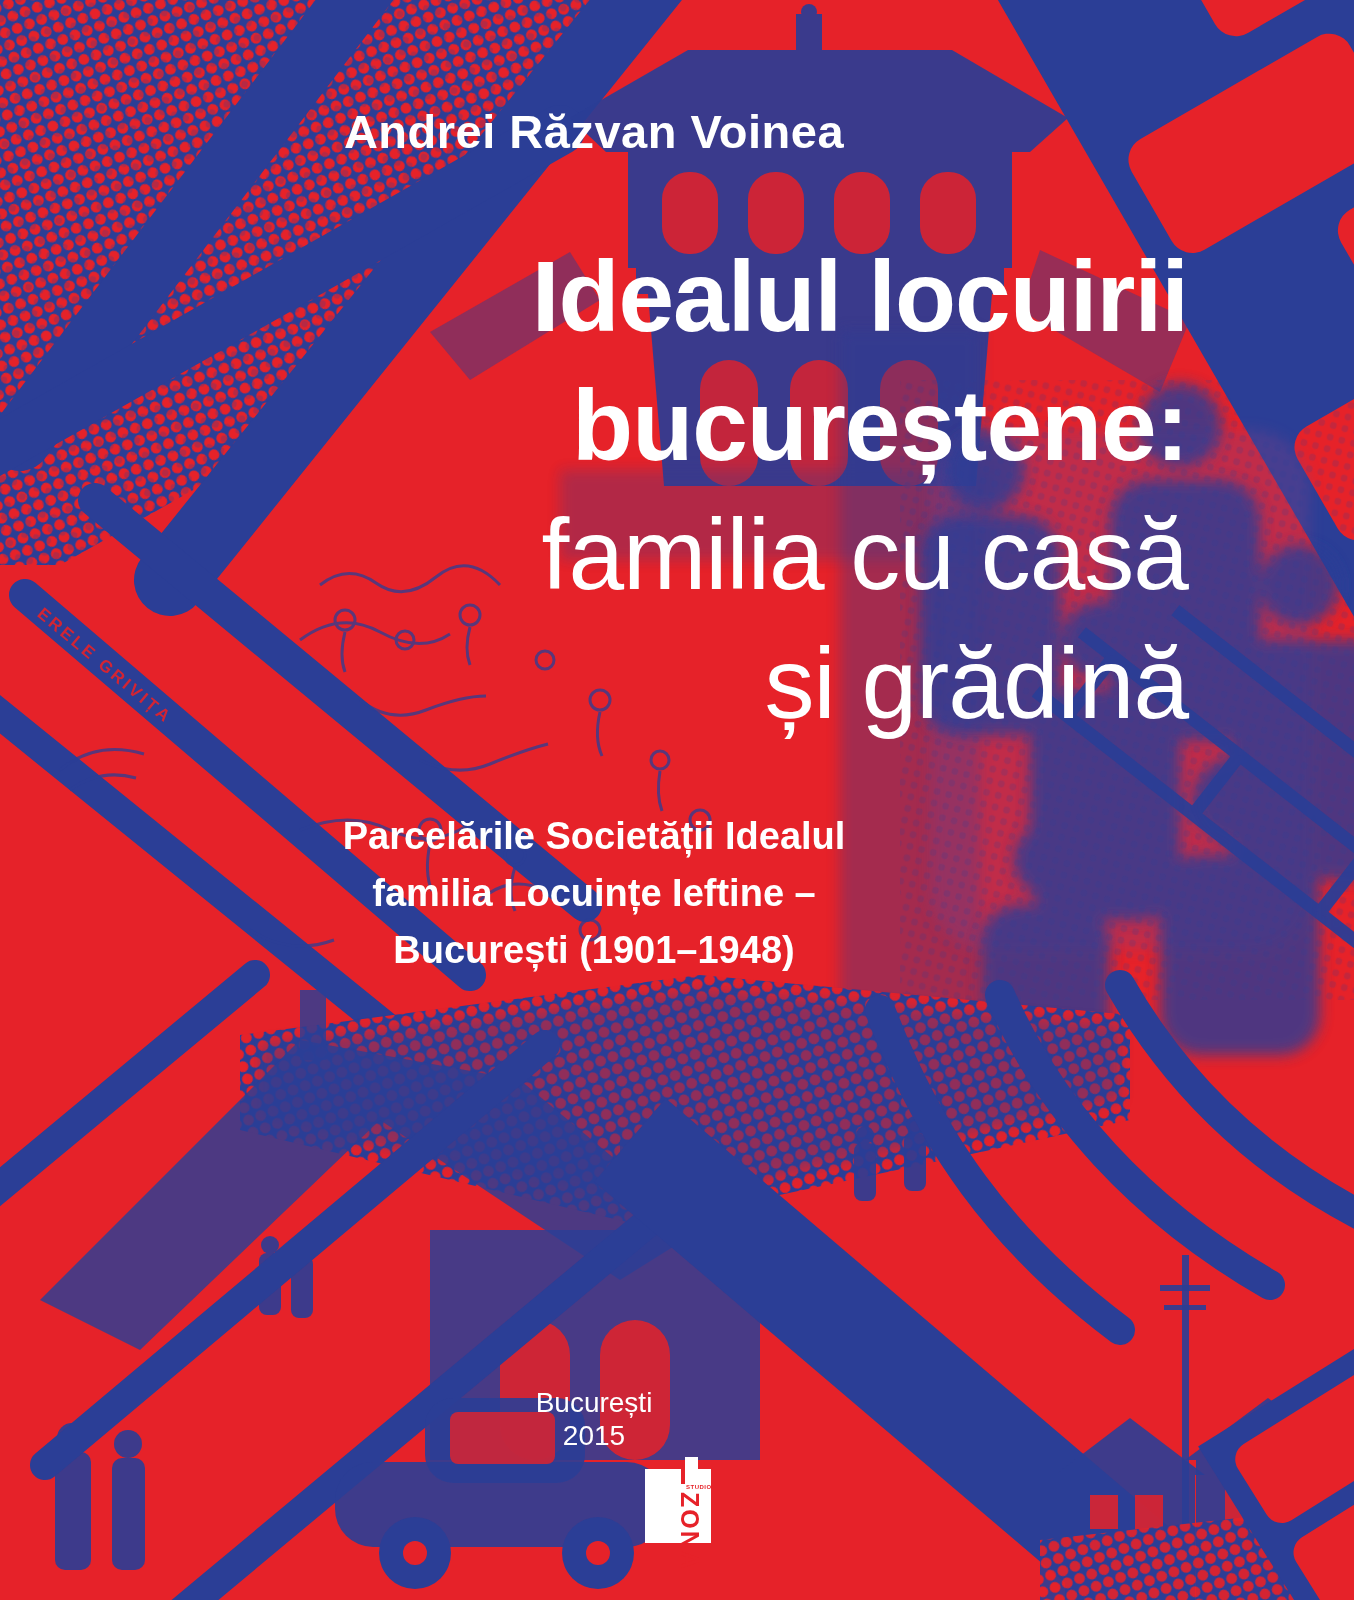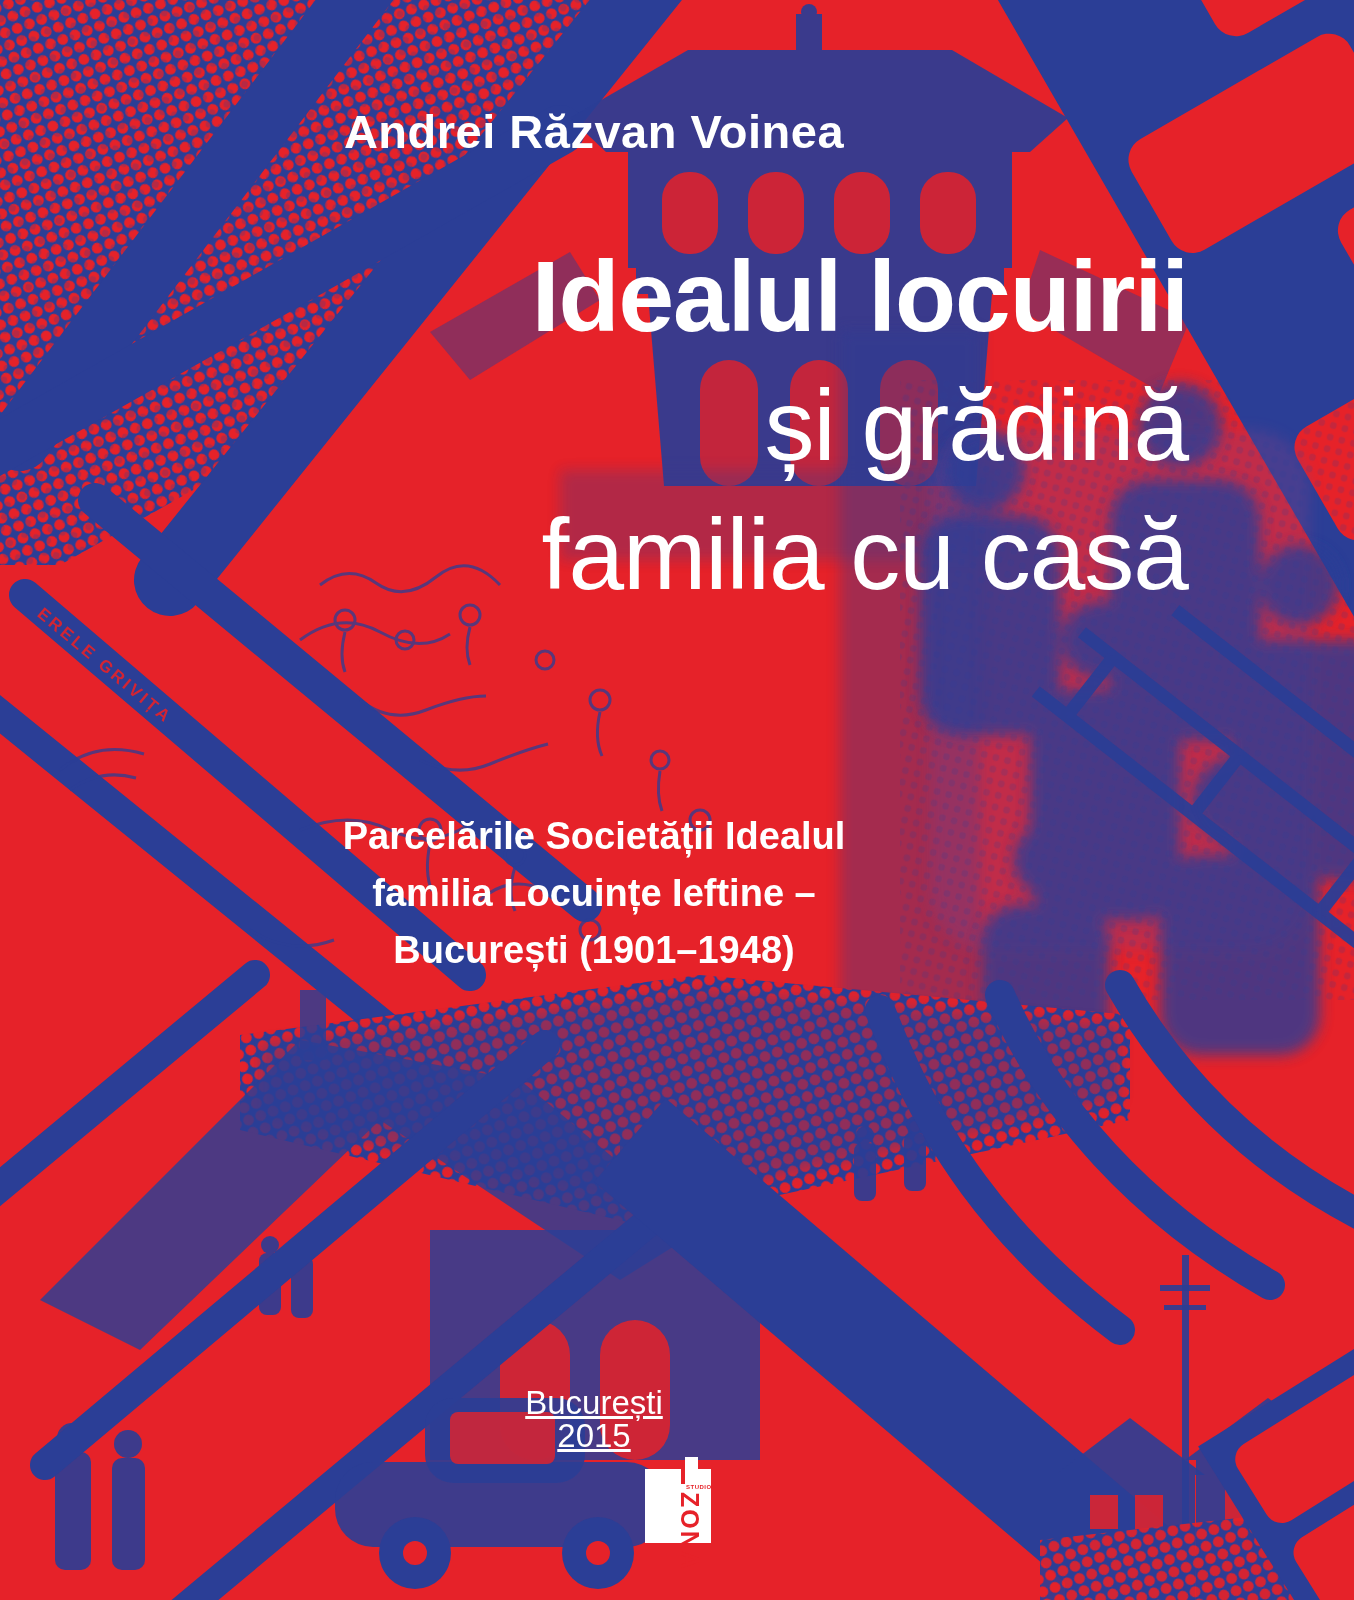--- a/index.html
+++ b/index.html
@@ -11,21 +11,21 @@
   }
   svg{position:absolute;left:0;top:0;}
   .fb{fill:var(--blue);} .fr{fill:var(--red);} .fp{fill:#7d3f86;}
   .sb{stroke:var(--blue);} 
   .txt{position:absolute;left:0;width:1188px;text-align:center;color:var(--white);z-index:5;}
   .author{top:104px;font-size:47px;font-weight:700;letter-spacing:.5px;}
   .title{top:232px;font-size:100px;line-height:129px;letter-spacing:-1px;text-align:right;}
   .title .bold{font-weight:700;}
   .title .light{font-weight:300;}
   .subtitle{top:808px;font-size:38px;line-height:57px;font-weight:700;}
-  .imprint{top:1386px;font-size:33px;line-height:33px;font-weight:400;text-decoration:underline;}
+  .imprint{top:1386px;font-size:28px;line-height:33px;font-weight:400;}
   .caption{
     position:absolute;left:46px;top:604px;z-index:4;color:var(--red);
     font-size:17px;font-weight:700;letter-spacing:3px;white-space:nowrap;
     transform:rotate(40deg);transform-origin:left top;opacity:.9;
   }
   .logo{position:absolute;left:645px;top:1469px;width:66px;height:74px;background:var(--white);z-index:6;}
   .logo .tab{position:absolute;left:40px;top:-12px;width:13px;height:12px;background:var(--white);}
   .logo .slit{position:absolute;left:36px;top:0;width:4px;height:15px;background:var(--red);}
   .logo .studio{position:absolute;left:41px;top:15px;font-size:6px;font-weight:700;color:var(--red);letter-spacing:.5px;}
   .logo .name{
@@ -251,22 +251,23 @@
     <rect x="1245" y="1390" width="230" height="300" class="fb"></rect>
     <rect x="1267" y="1412" width="186" height="90" rx="18" class="fr"></rect>
     <rect x="1267" y="1522" width="186" height="90" rx="18" class="fr"></rect>
   </g>
 </svg>
 
 <div class="txt author">Andrei Răzvan Voinea</div>
 
 <div class="txt title">
   <div class="bold">Idealul locuirii</div>
+  <div class="bold">bucureștene:</div>
+  <div class="light">familia cu casă</div>
   <div class="light">și grădină</div>
-  <div class="light">familia cu casă</div>
 </div>
 
 <div class="txt subtitle">
   <div>Parcelările Societății Idealul</div>
   <div>familia Locuințe Ieftine –</div>
   <div>București (1901–1948)</div>
 </div>
 
 <div class="txt imprint">
   <div>București</div>

